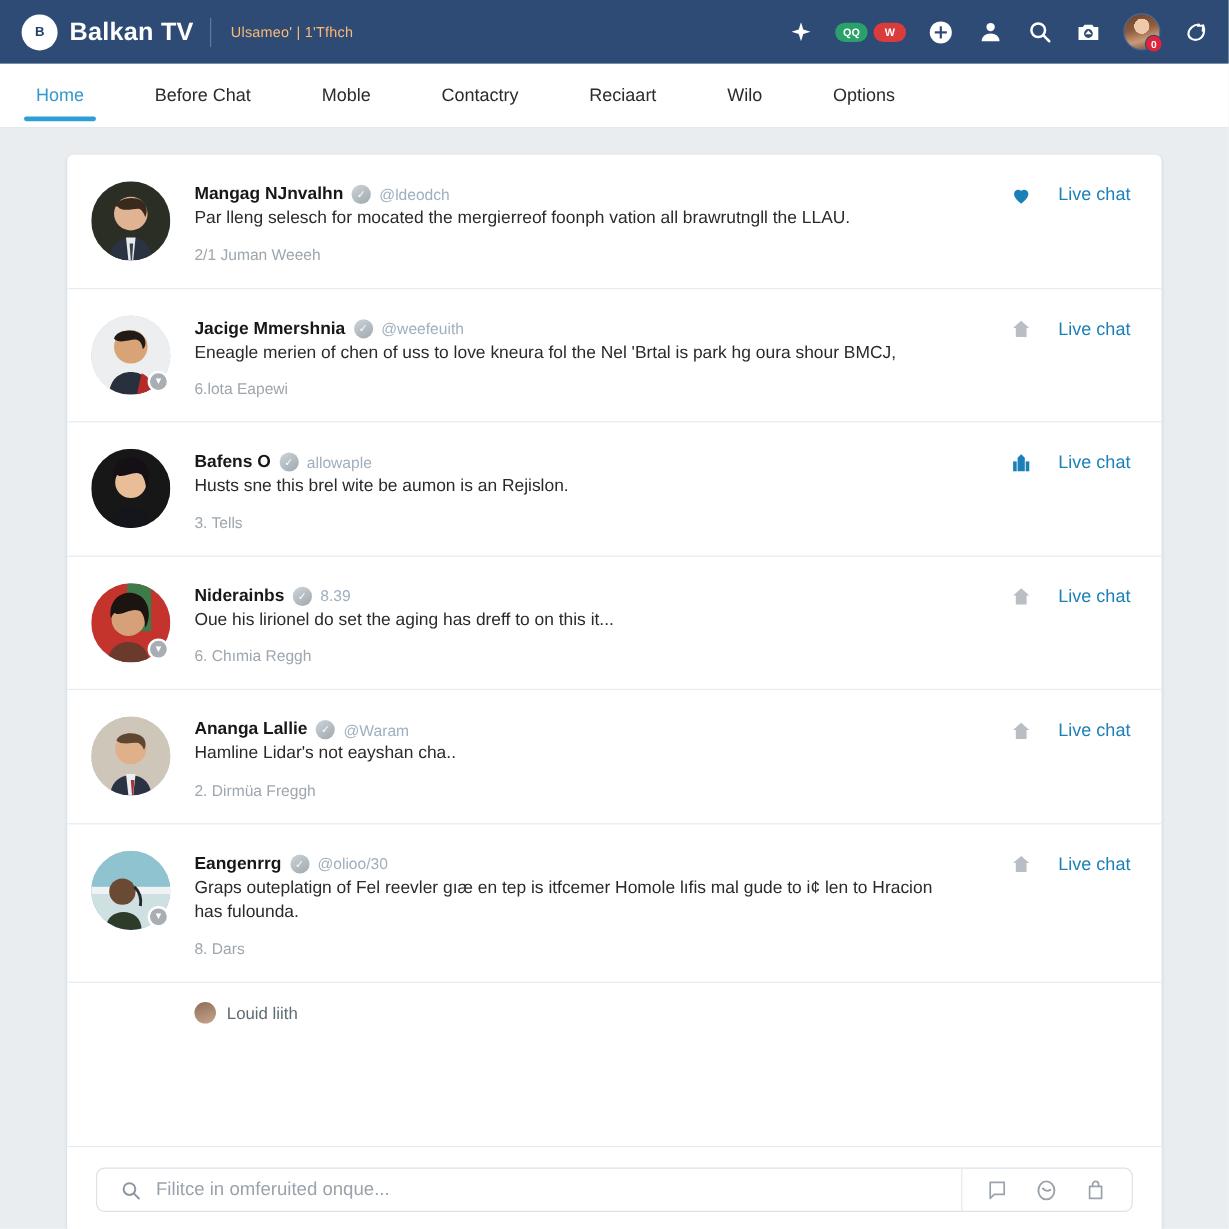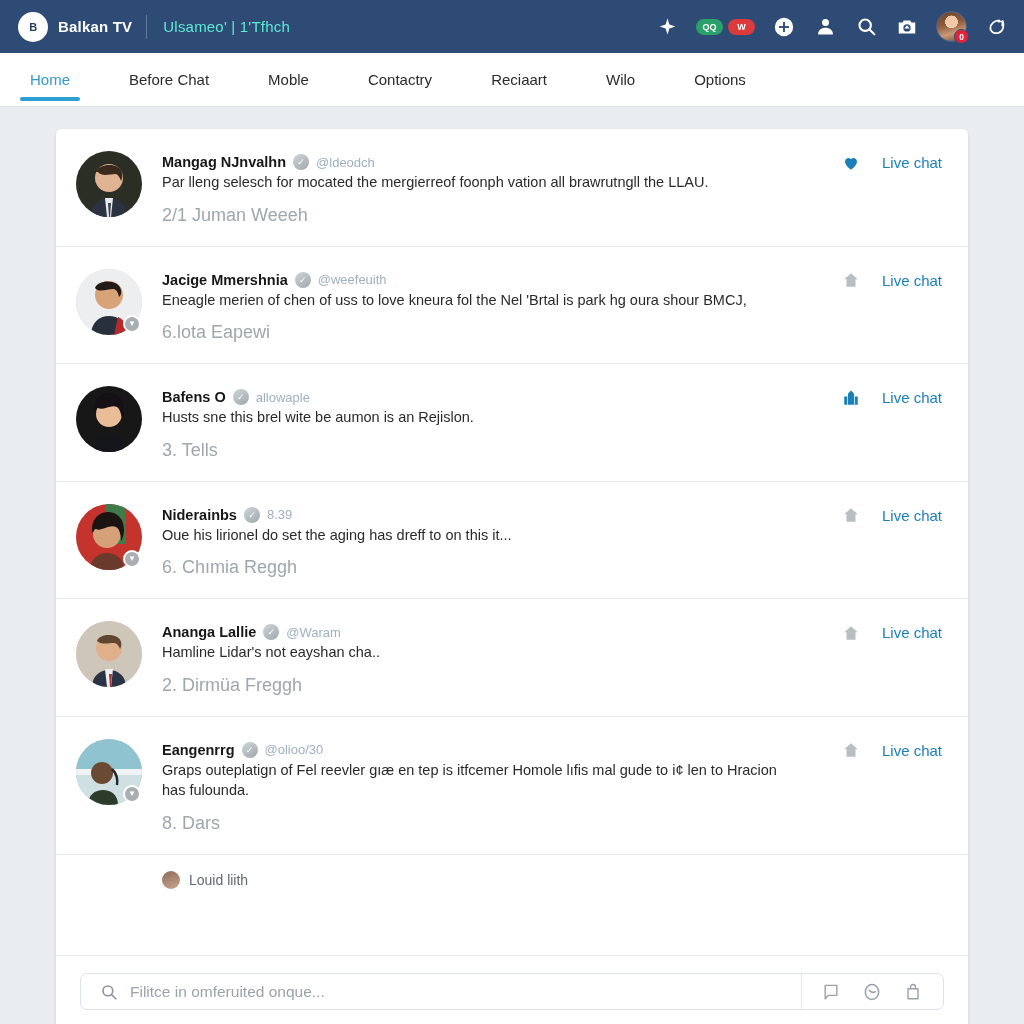--- a/index.html
+++ b/index.html
@@ -42,34 +42,34 @@
     flex: none;
   }
   .brand-logo-mark {
     font-size: 11px;
     font-weight: 700;
     color: #22406b;
     letter-spacing: -0.5px;
   }
   .brand-name {
     color: #ffffff;
-    font-size: 15px;
+    font-size: 21px;
     font-weight: 700;
     letter-spacing: 0.2px;
     white-space: nowrap;
   }
   .brand-divider {
     width: 1px;
     height: 24px;
     background: #61799c;
     margin: 0 16px 0 14px;
   }
   .brand-sub {
-    color: #5eead4;
-    font-size: 15px;
+    color: #fdba74;
+    font-size: 12px;
     white-space: nowrap;
     letter-spacing: 0.2px;
   }
 
   .header-actions {
     margin-left: auto;
     display: flex;
     align-items: center;
     gap: 17px;
   }
@@ -230,21 +230,21 @@
     white-space: nowrap;
   }
   .row-text {
     font-size: 14.5px;
     line-height: 1.42;
     color: #2a2a2a;
     max-width: 640px;
   }
   .row-meta {
     margin-top: 12px;
-    font-size: 18px;
+    font-size: 13px;
     color: #9ea7ae;
   }
 
   .row-action {
     position: absolute;
     right: 26px;
     top: 24px;
     display: flex;
     align-items: center;
     gap: 21px;

